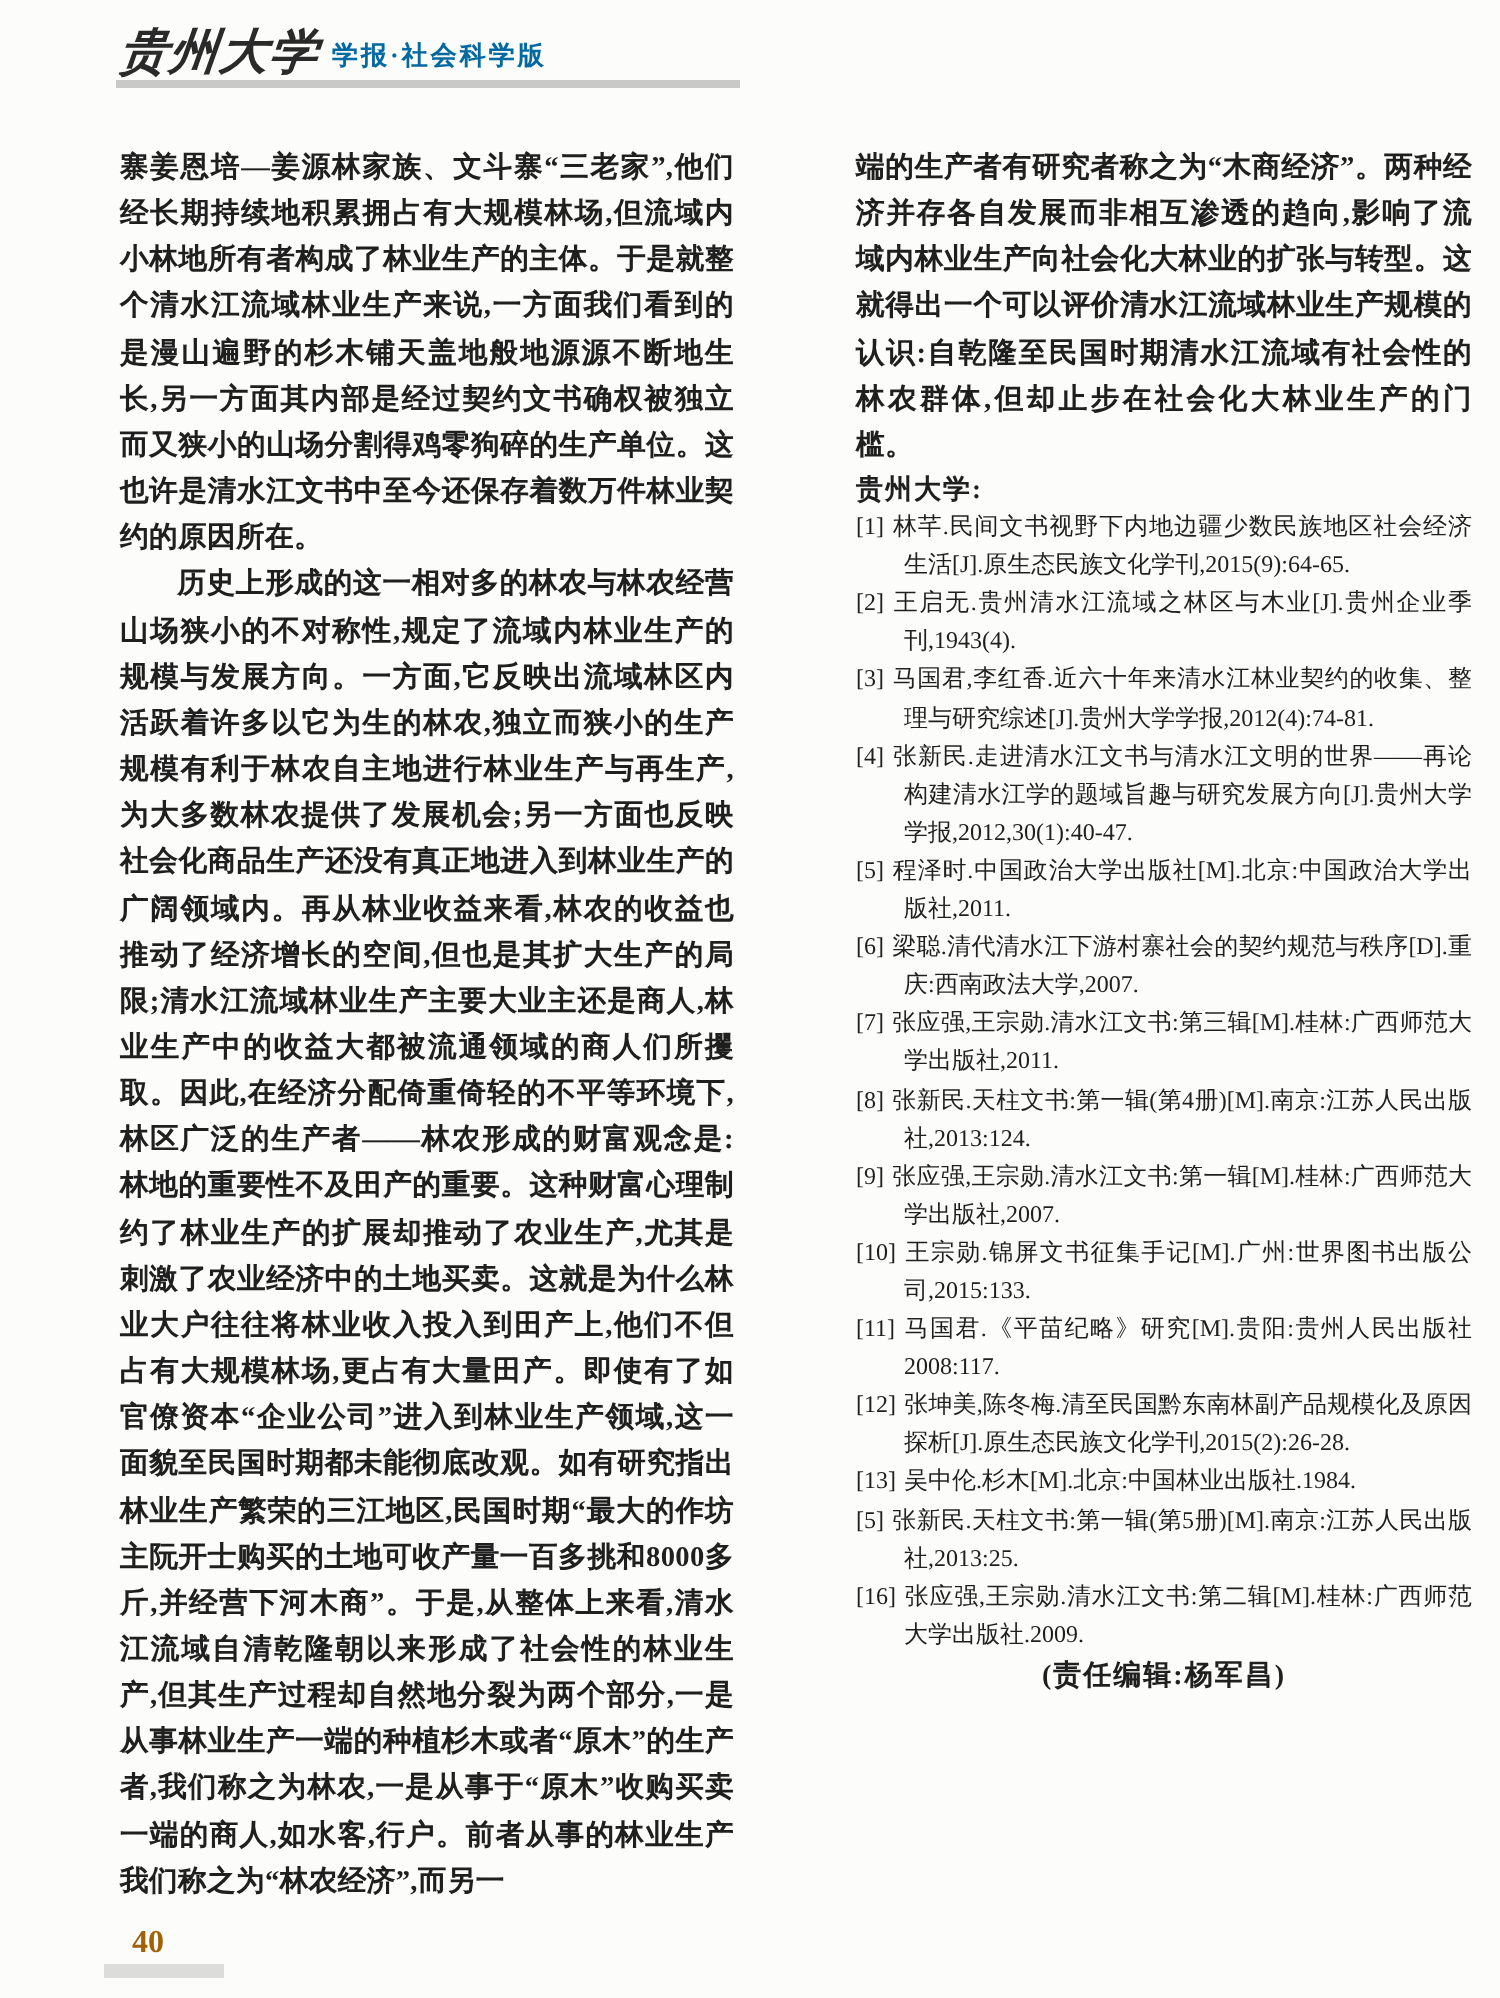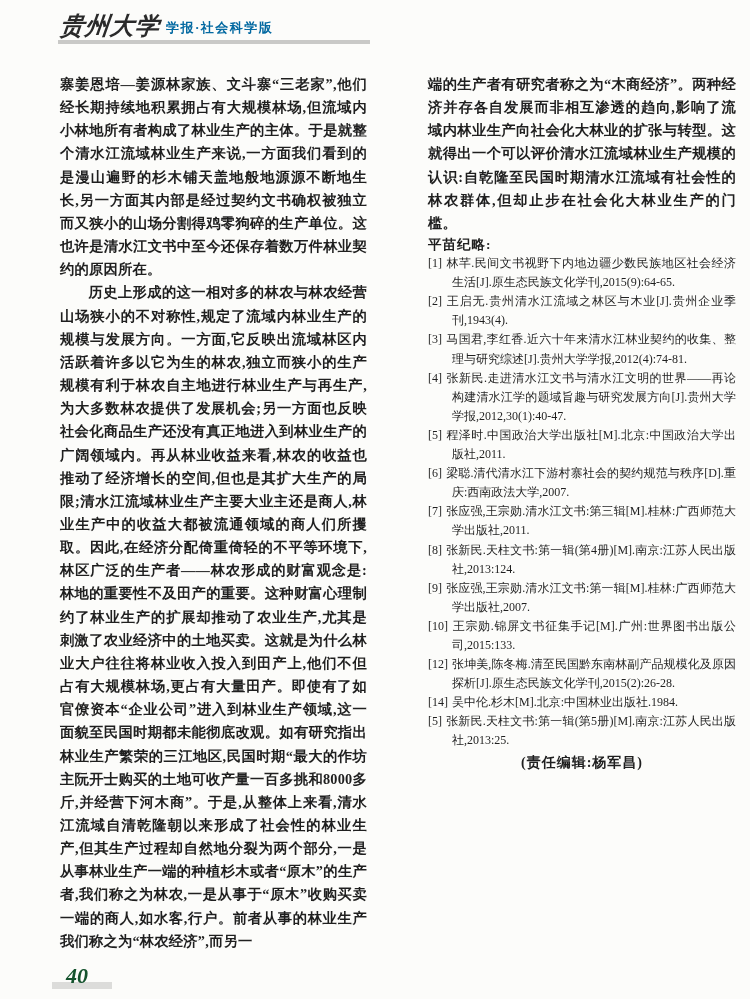--- a/index.html
+++ b/index.html
@@ -58,55 +58,57 @@
     margin-top:16px;text-align:center;
     font-size:14px;font-weight:600;letter-spacing:1px;
   }
   
   .pageno-band{
     position:absolute;left:52px;top:982px;width:60px;height:7px;
     background:#dcdcda;
   }
   .page-number{
     position:absolute;left:66px;top:963px;
-    font-size:22px;font-style:italic;font-weight:600;color:#14532d;
+    font-size:16px;font-weight:600;color:#a16207;
   }
 </style>
 </head>
 <body>
 
 <div class="page">
 
   <div class="journal-header">
     <span class="journal-logo">贵州大学</span><span class="journal-subtitle">学报·社会科学版</span>
   </div>
   <div class="header-rule"></div>
 
   <div class="col col-left">
     <p>寨姜恩培—姜源林家族、文斗寨“三老家”,他们经长期持续地积累拥占有大规模林场,但流域内小林地所有者构成了林业生产的主体。于是就整个清水江流域林业生产来说,一方面我们看到的是漫山遍野的杉木铺天盖地般地源源不断地生长,另一方面其内部是经过契约文书确权被独立而又狭小的山场分割得鸡零狗碎的生产单位。这也许是清水江文书中至今还保存着数万件林业契约的原因所在。</p>
     <p class="para-indent">历史上形成的这一相对多的林农与林农经营山场狭小的不对称性,规定了流域内林业生产的规模与发展方向。一方面,它反映出流域林区内活跃着许多以它为生的林农,独立而狭小的生产规模有利于林农自主地进行林业生产与再生产,为大多数林农提供了发展机会;另一方面也反映社会化商品生产还没有真正地进入到林业生产的广阔领域内。再从林业收益来看,林农的收益也推动了经济增长的空间,但也是其扩大生产的局限;清水江流域林业生产主要大业主还是商人,林业生产中的收益大都被流通领域的商人们所攫取。因此,在经济分配倚重倚轻的不平等环境下,林区广泛的生产者——林农形成的财富观念是:林地的重要性不及田产的重要。这种财富心理制约了林业生产的扩展却推动了农业生产,尤其是刺激了农业经济中的土地买卖。这就是为什么林业大户往往将林业收入投入到田产上,他们不但占有大规模林场,更占有大量田产。即使有了如官僚资本“企业公司”进入到林业生产领域,这一面貌至民国时期都未能彻底改观。如有研究指出林业生产繁荣的三江地区,民国时期“最大的作坊主阮开士购买的土地可收产量一百多挑和8000多斤,并经营下河木商”。于是,从整体上来看,清水江流域自清乾隆朝以来形成了社会性的林业生产,但其生产过程却自然地分裂为两个部分,一是从事林业生产一端的种植杉木或者“原木”的生产者,我们称之为林农,一是从事于“原木”收购买卖一端的商人,如水客,行户。前者从事的林业生产我们称之为“林农经济”,而另一</p>
   </div>
 
   <div class="col col-right">
     <p>端的生产者有研究者称之为“木商经济”。两种经济并存各自发展而非相互渗透的趋向,影响了流域内林业生产向社会化大林业的扩张与转型。这就得出一个可以评价清水江流域林业生产规模的认识:自乾隆至民国时期清水江流域有社会性的林农群体,但却止步在社会化大林业生产的门槛。</p>
-    <p class="refs-heading">平苗纪略:</p>
+    <p class="refs-heading">贵州大学:</p>
     <ol class="refs-list">
         <li><span class="ref-label">[1]</span><span>林芊.民间文书视野下内地边疆少数民族地区社会经济生活[J].原生态民族文化学刊,2015(9):64-65.</span></li>
         <li><span class="ref-label">[2]</span><span>王启无.贵州清水江流域之林区与木业[J].贵州企业季刊,1943(4).</span></li>
         <li><span class="ref-label">[3]</span><span>马国君,李红香.近六十年来清水江林业契约的收集、整理与研究综述[J].贵州大学学报,2012(4):74-81.</span></li>
         <li><span class="ref-label">[4]</span><span>张新民.走进清水江文书与清水江文明的世界——再论构建清水江学的题域旨趣与研究发展方向[J].贵州大学学报,2012,30(1):40-47.</span></li>
         <li><span class="ref-label">[5]</span><span>程泽时.中国政治大学出版社[M].北京:中国政治大学出版社,2011.</span></li>
         <li><span class="ref-label">[6]</span><span>梁聪.清代清水江下游村寨社会的契约规范与秩序[D].重庆:西南政法大学,2007.</span></li>
         <li><span class="ref-label">[7]</span><span>张应强,王宗勋.清水江文书:第三辑[M].桂林:广西师范大学出版社,2011.</span></li>
         <li><span class="ref-label">[8]</span><span>张新民.天柱文书:第一辑(第4册)[M].南京:江苏人民出版社,2013:124.</span></li>
         <li><span class="ref-label">[9]</span><span>张应强,王宗勋.清水江文书:第一辑[M].桂林:广西师范大学出版社,2007.</span></li>
         <li><span class="ref-label">[10]</span><span>王宗勋.锦屏文书征集手记[M].广州:世界图书出版公司,2015:133.</span></li>
+        <li><span class="ref-label">[11]</span><span>马国君.《平苗纪略》研究[M].贵阳:贵州人民出版社 2008:117.</span></li>
         <li><span class="ref-label">[12]</span><span>张坤美,陈冬梅.清至民国黔东南林副产品规模化及原因探析[J].原生态民族文化学刊,2015(2):26-28.</span></li>
-        <li><span class="ref-label">[14]</span><span>吴中伦.杉木[M].北京:中国林业出版社.1984.</span></li>
+        <li><span class="ref-label">[13]</span><span>吴中伦.杉木[M].北京:中国林业出版社.1984.</span></li>
         <li><span class="ref-label">[5]</span><span>张新民.天柱文书:第一辑(第5册)[M].南京:江苏人民出版社,2013:25.</span></li>
+        <li><span class="ref-label">[16]</span><span>张应强,王宗勋.清水江文书:第二辑[M].桂林:广西师范大学出版社.2009.</span></li>
       </ol>
     <p class="editor-note">(责任编辑:杨军昌)</p>
   </div>
 
   <div class="pageno-band"></div>
   <div class="page-number">40</div>
 
 </div>
 
 </body></html>

